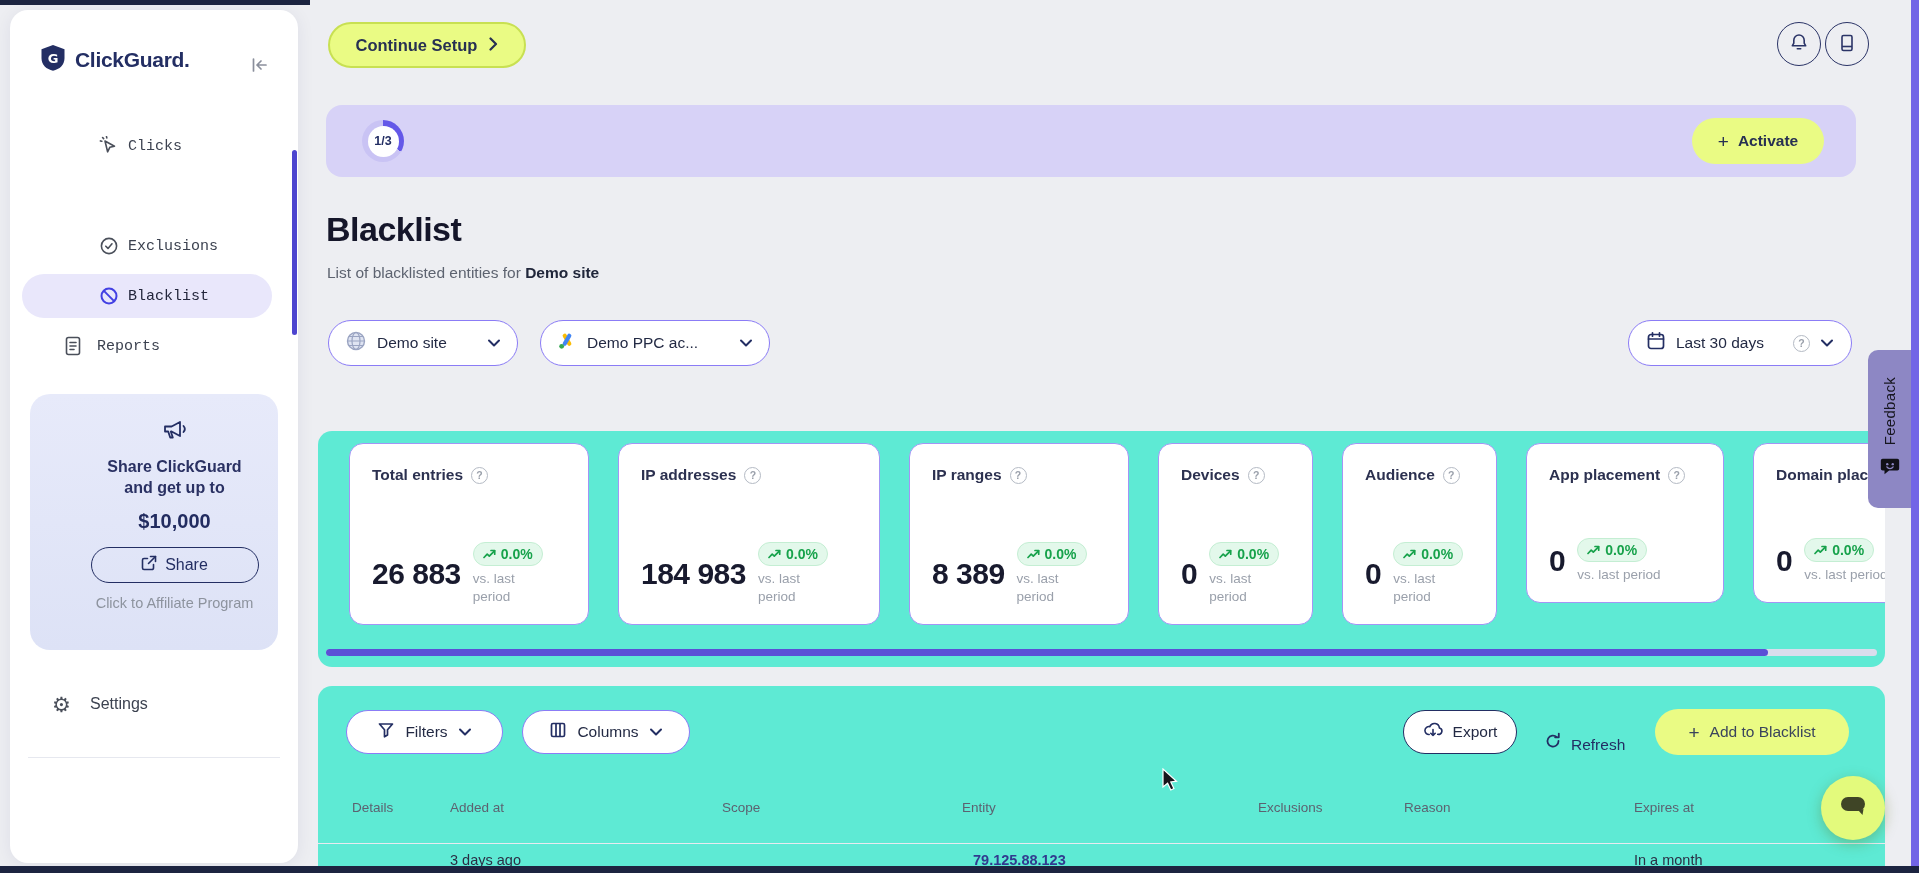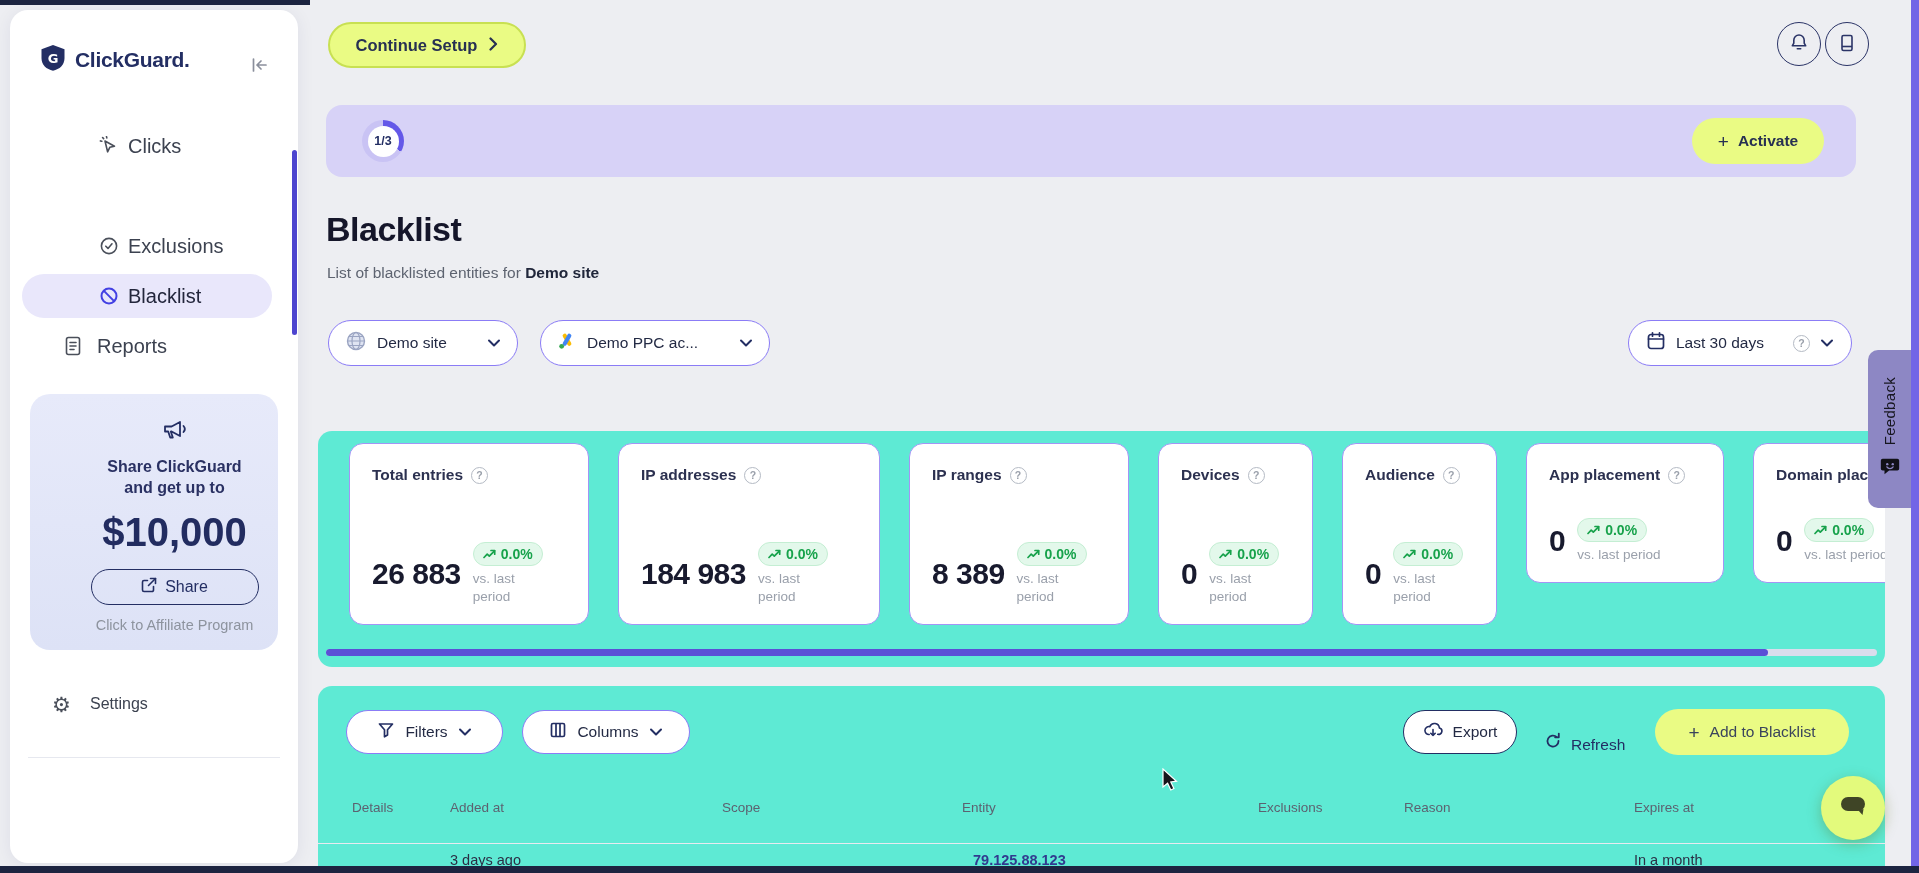--- a/index.html
+++ b/index.html
@@ -12,30 +12,30 @@
   .bottom-edge { left:0; bottom:0; width:1919px; height:7px; background:#1c2440; z-index:60; }
   .page-scrollbar { left:1911px; top:0; width:8px; height:873px; background:#7265e6; z-index:55; }
 
   
   .sidebar { left:10px; top:10px; width:288px; height:853px; background:#fff; border-radius:18px; box-shadow:0 2px 18px rgba(30,35,80,.07); z-index:10; }
   .logo-row { position:absolute; left:30px; top:34px; display:flex; align-items:center; gap:9px; }
   .logo-text { font-size:21px; font-weight:bold; color:#232e63; letter-spacing:-.3px; }
   .collapse-btn { position:absolute; left:236px; top:42px; width:26px; height:26px; display:flex; align-items:center; justify-content:center; cursor:pointer; }
   .nav-item { position:absolute; left:12px; width:250px; height:44px; border-radius:22px; display:flex; align-items:center; cursor:pointer; }
   .nav-item .icn { position:absolute; display:flex; align-items:center; justify-content:center; width:22px; height:22px; }
-  .nav-item .lbl { position:absolute; font-size:20px; color:#3c4250; }
+  .nav-item .lbl { position:absolute; font-size:15px; color:#3c4250;font-family:Liberation Mono, monospace; }
   .nav-item.top .icn { left:40px; } .nav-item.top .lbl { left:75px; }
   .nav-item.sub .icn { left:76px; } .nav-item.sub .lbl { left:106px; }
   .nav-item.active { background:#e9e7fb; }
   .nav-item.active .lbl { color:#23263c; font-weight:500; }
   .nav-chevron { position:absolute; right:18px; top:16px; }
   .side-scroll { position:absolute; left:282px; top:140px; width:5px; height:185px; background:#4d45cf; border-radius:3px; }
   .promo { position:absolute; left:20px; top:384px; width:248px; height:256px; border-radius:20px; background:linear-gradient(180deg,#e7eafa,#dde2f6); text-align:center; padding-top:22px;padding-left:41px; }
   .promo-title { margin-top:10px; font-size:16px; line-height:1.32; font-weight:600; color:#2a3163; padding:0 28px; }
-  .promo-amount { margin-top:12px; font-size:40px; font-weight:bold; color:#222c60; }
+  .promo-amount { margin-top:12px; font-size:20px; font-weight:bold; color:#222c60; }
   .promo-share { margin:14px auto 0; width:168px; height:36px; border:1.5px solid #232e63; border-radius:20px; background:transparent; display:flex; align-items:center; justify-content:center; gap:8px; font-size:16px; color:#232e63; cursor:pointer; }
   .promo-caption { margin-top:12px; font-size:14.5px; color:#8d939e; }
   .settings-row { position:absolute; left:12px; top:672px; width:250px; height:44px; display:flex; align-items:center; cursor:pointer; }
   .settings-row .gear { position:absolute; left:30px; font-size:21px; color:#4a4f5a; line-height:1; }
   .settings-row .lbl { position:absolute; left:68px; font-size:16px; color:#3c4250; }
   .side-divider { position:absolute; left:18px; top:747px; width:252px; height:1px; background:#e6e8ef; }
   .user-row { position:absolute; left:20px; top:772px; width:248px; height:56px; display:flex; align-items:center; cursor:pointer; }
   .avatar { width:42px; height:42px; border-radius:50%; background:#9b3fc8; color:#fff; display:flex; align-items:center; justify-content:center; font-size:14px; font-weight:bold; }
   .user-texts { margin-left:12px; }
   .user-name { font-size:15.5px; font-weight:bold; color:#20263a; }
@@ -66,21 +66,21 @@
   .ppc-pill { left:540px; top:320px; width:230px; padding:0 16px; gap:10px; }
   .date-pill { left:1628px; top:320px; width:224px; padding:0 17px; gap:10px; }
   .pill .grow { flex:1; }
   .help-dot { width:17px; height:17px; border-radius:50%; border:1.4px solid #b4bac4; color:#9aa0ab; font-size:10.5px; display:inline-flex; align-items:center; justify-content:center; font-weight:bold; flex:0 0 auto; cursor:pointer; }
 
   
   .panel { background:#5eead4; border-radius:14px; }
   .stats-panel { left:318px; top:431px; width:1567px; height:236px; overflow:hidden; }
   .cards-row { position:absolute; left:31px; top:12px; display:flex; gap:29px; }
   .card { border:1.5px solid #a395f5; border-radius:14px; background:#fff; padding:22px 20px 0 22px; display:flex; flex-direction:column; flex:0 0 auto; }
-  .card.tall { height:182px; } .card.short { height:140px; }
+  .card.tall { height:182px; } .card.short { height:160px; }
   .c0{width:240px}.c1{width:262px}.c2{width:220px}.c3{width:155px}.c4{width:155px}.c5{width:198px}.c6{width:200px}
   .card-title { display:flex; align-items:center; gap:8px; font-size:15.5px; font-weight:600; color:#2c3150; white-space:nowrap; }
   .card-bottom { margin-top:auto; margin-bottom:18px; display:flex; align-items:center; gap:12px; }
   .card-num { font-size:30px; font-weight:bold; color:#181a2e; letter-spacing:-.5px; white-space:nowrap; }
   .badge { display:inline-flex; align-items:center; gap:5px; background:#e3f8eb; border:1px solid #c4eed3; border-radius:12px; padding:3px 9px; font-size:14px; font-weight:600; color:#17a24b; width:max-content; }
   .card-caption { font-size:13.5px; color:#9aa0ab; margin-top:4px; line-height:1.35; }
   .tall .card-caption { width:62px; }
   .short .card-caption { white-space:nowrap; }
   .hscroll-track { position:absolute; left:8px; bottom:11px; width:1551px; height:7px; background:#dadded; border-radius:4px; cursor:pointer; }
   .hscroll-thumb { position:absolute; left:0; top:0; width:1442px; height:7px; background:#5b50d6; border-radius:4px; cursor:pointer; }

